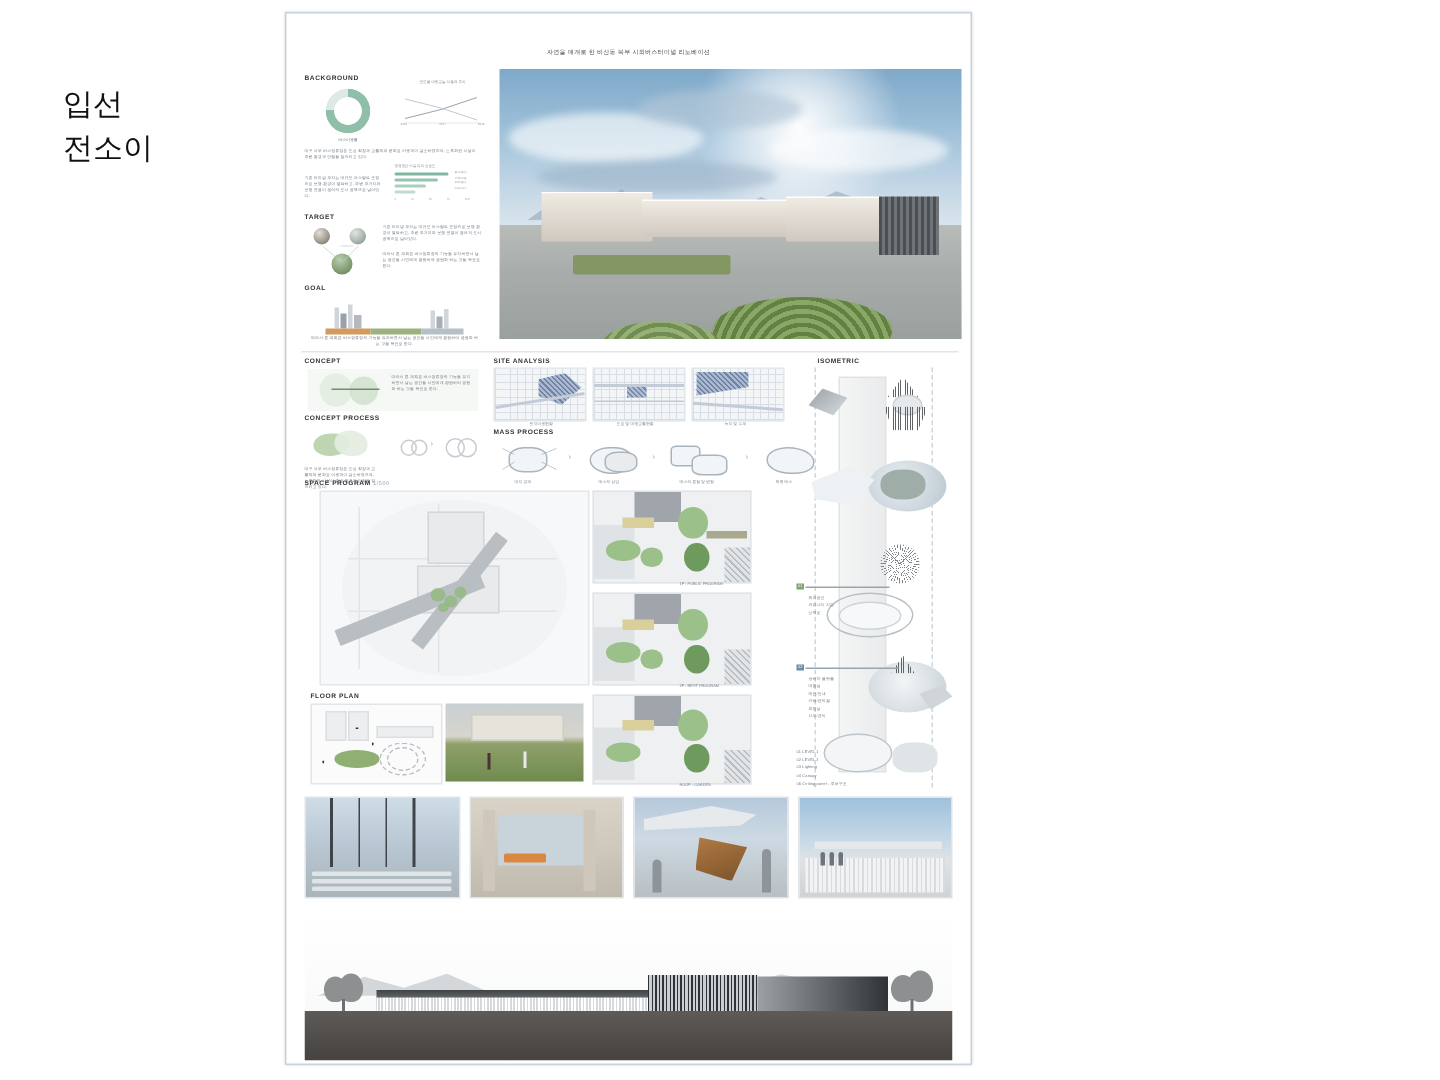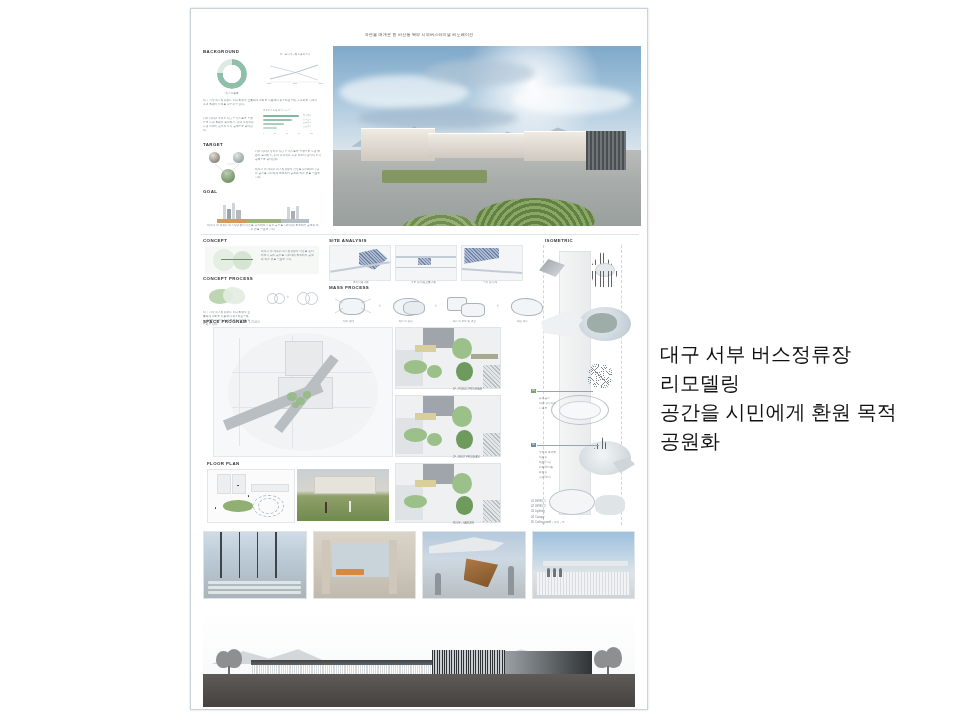--- a/index.html
+++ b/index.html
@@ -181,25 +181,23 @@
   .elev .fins{position:absolute;bottom:34%;background:repeating-linear-gradient(90deg,#2f3336 0 1px,#c9ced2 1px 2.4px);}
   .elev .tree{position:absolute;bottom:34%;}
   .elev .tree .crown{position:absolute;bottom:6px;border-radius:50% 50% 45% 45%;background:#8d8f90;}
   .elev .tree .trunk{position:absolute;bottom:0;left:48%;width:1.2px;height:8px;background:#6d6f70;}
 </style>
 </head>
 <body>
 
 <div class="slide">
 
-
-  <div class="caption" id="caption-right">대구 서부 버스정류장
-리모델링
-공간을 시민에게 환원 목적
-공원화</div>
+  <div class="caption" id="caption-left">입선
+전소이</div>
+
 
   <div class="poster">
     <div class="poster-inner">
 
       <div class="poster-sub">자연을 매개로 한 비산동 북부 시외버스터미널 리노베이션</div>
 
       <div class="hero">
         <div class="sunglow"></div>
         <div class="cloud c1"></div>
         <div class="cloud c2"></div>

